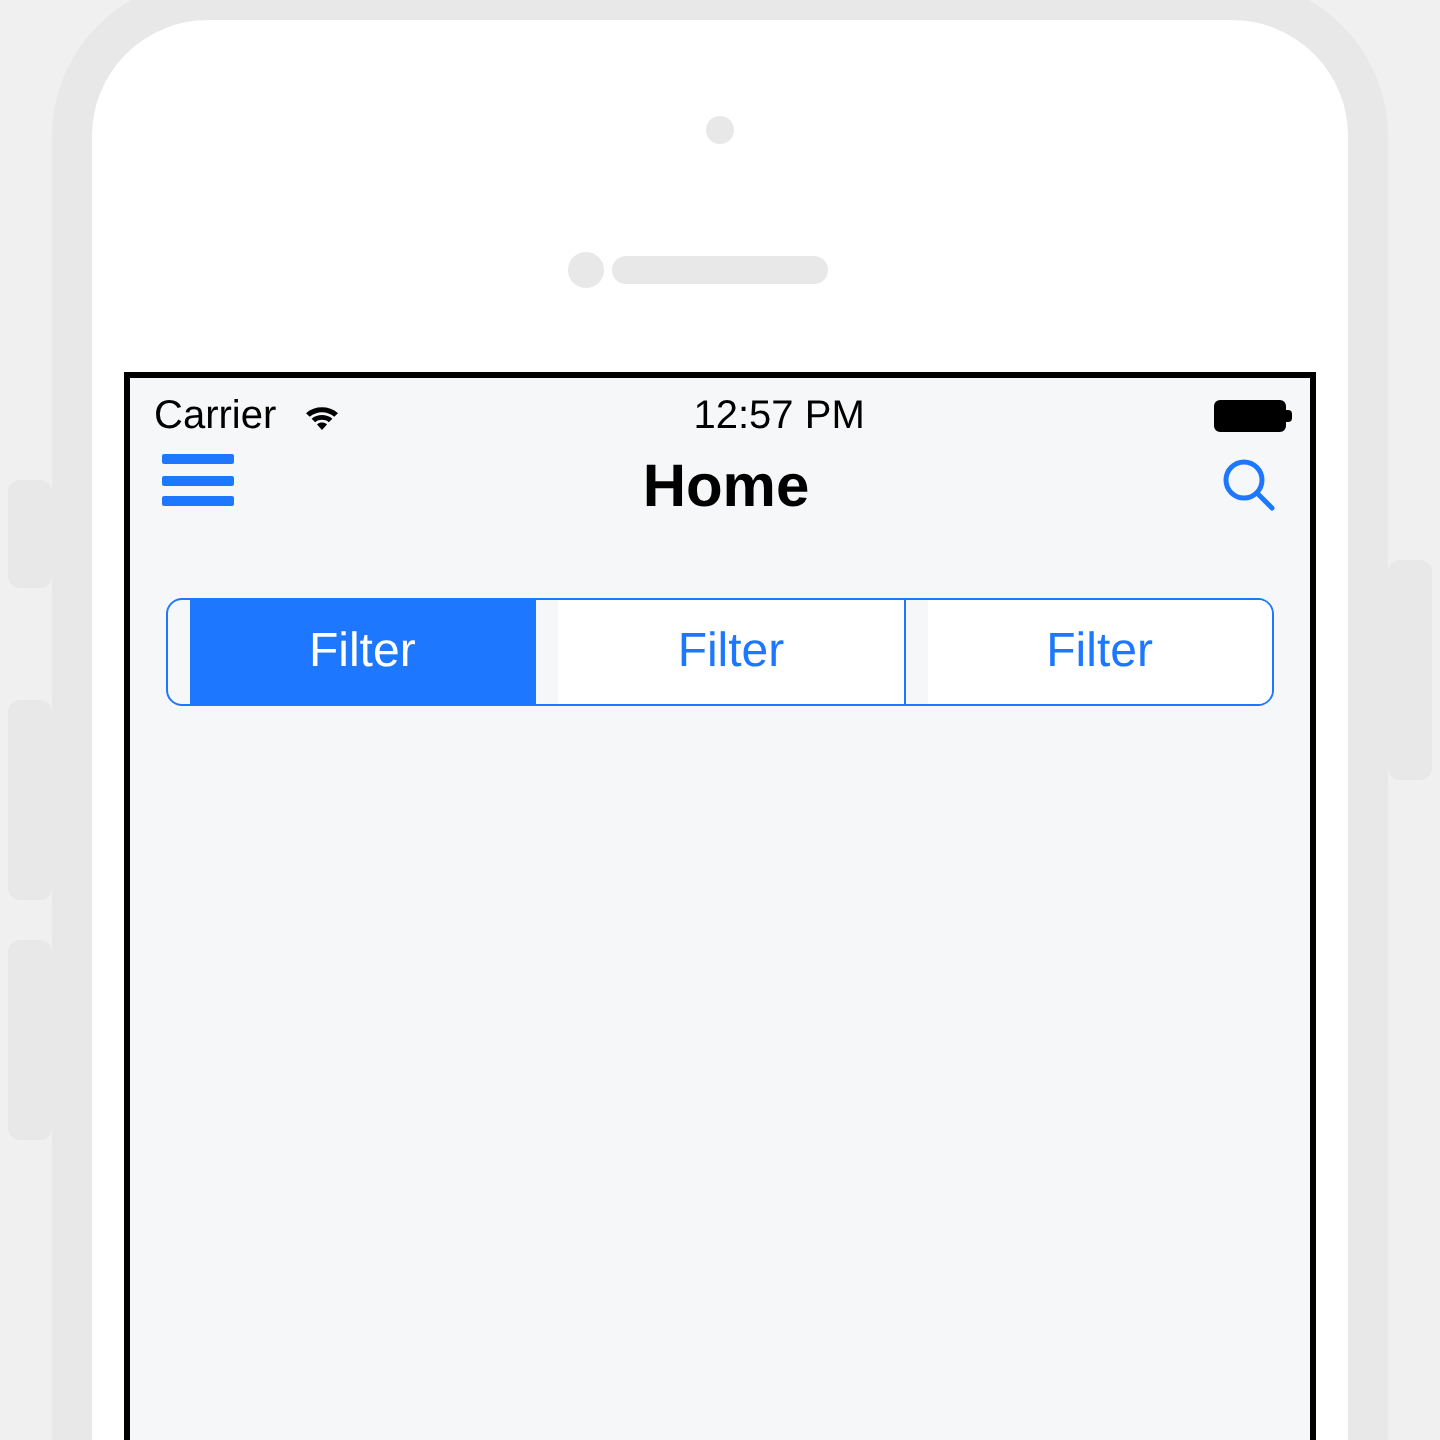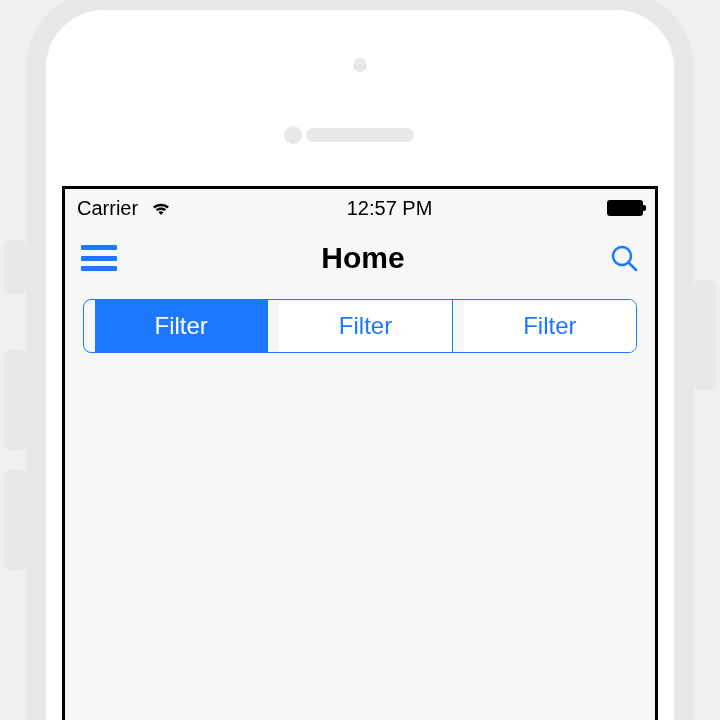--- a/index.html
+++ b/index.html
@@ -98,21 +98,21 @@
       background: #000;
       border-radius: 0 2px 2px 0;
     }
     .battery-fill {
       width: 100%;
       height: 100%;
       background: #000;
     }
     .nav-bar {
       display: flex;
-      align-items: center;
+      align-items: flex-start;
       justify-content: space-between;
       height: 62px;
       padding: 0 16px;
     }
     .nav-title {
       font-size: 30px;
       font-weight: 700;
       color: #000;
     }
     .hamburger {

